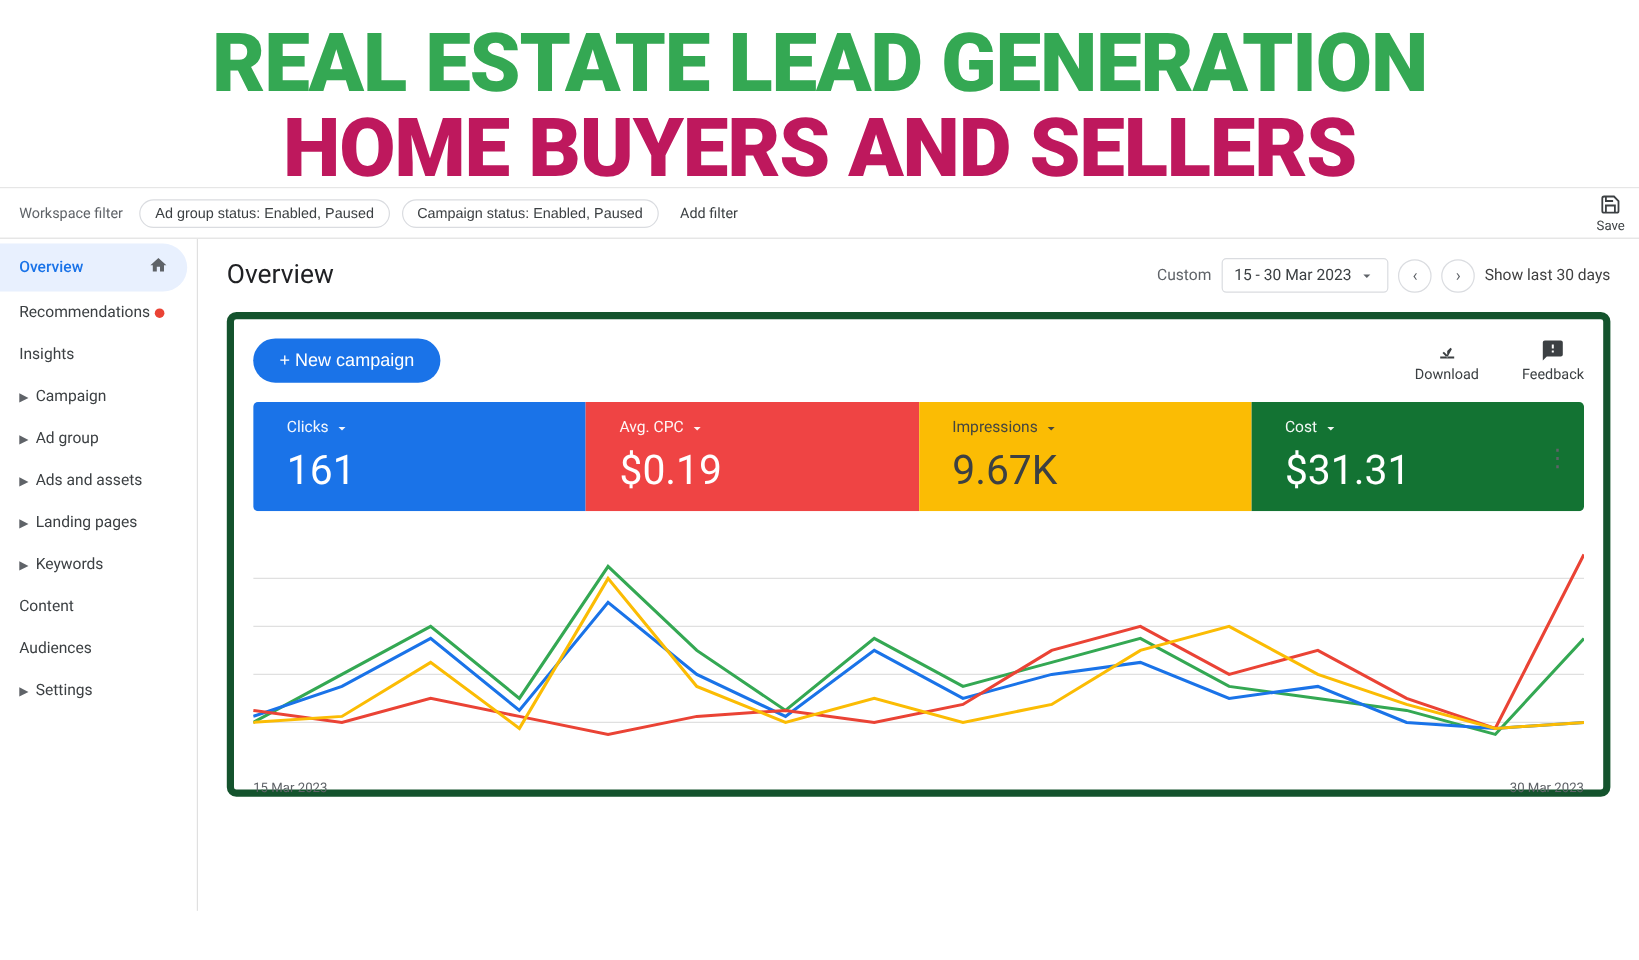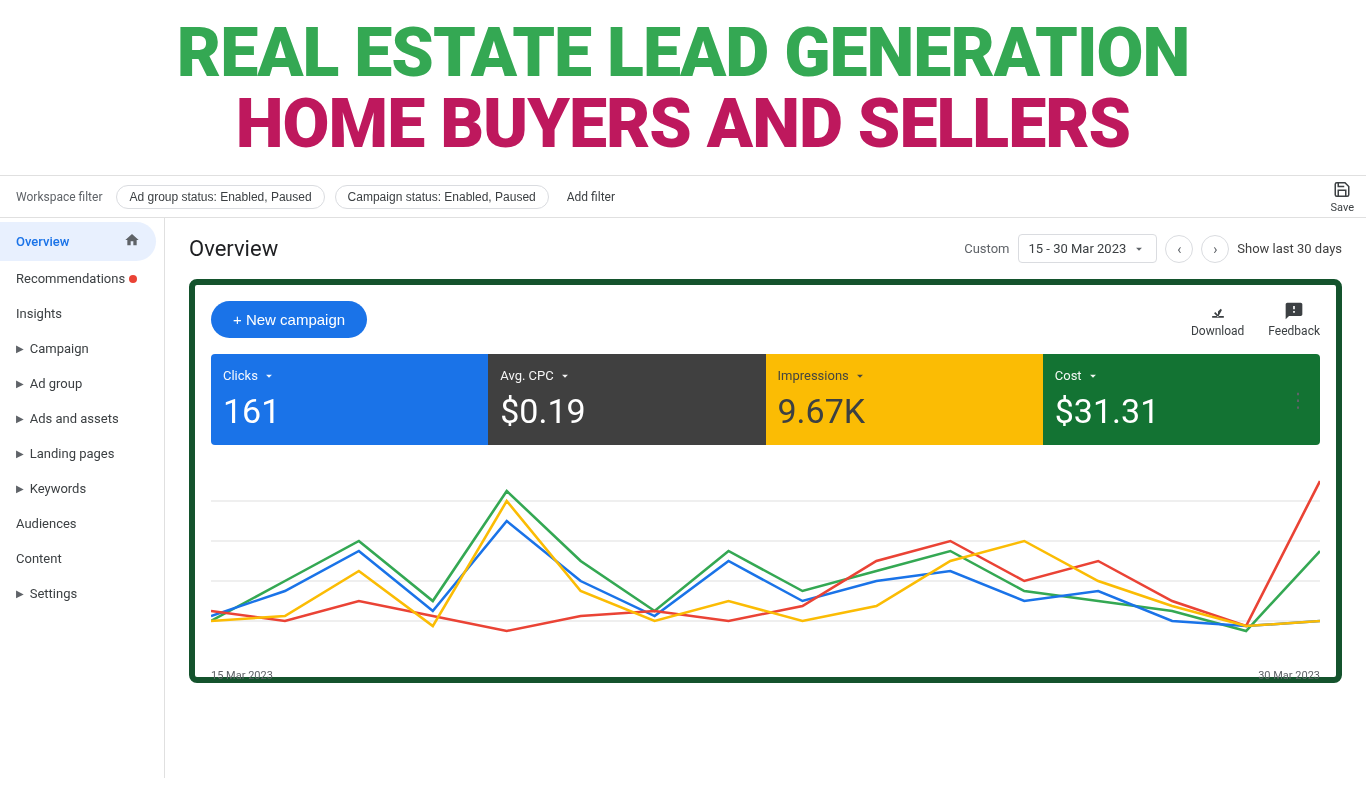--- a/index.html
+++ b/index.html
@@ -202,21 +202,21 @@
       font-size: 15px;
       font-weight: 500;
       cursor: pointer;
       display: flex;
       align-items: center;
       gap: 6px;
     }
     .panel-right-actions {
       display: flex;
       align-items: center;
-      gap: 24px;
+      gap: 36px;
     }
     .action-btn {
       display: flex;
       flex-direction: column;
       align-items: center;
       gap: 3px;
       font-size: 12px;
       color: #3c4043;
       cursor: pointer;
     }
@@ -225,26 +225,26 @@
     
     .metrics-row {
       display: flex;
       gap: 0;
       margin-bottom: 16px;
       border-radius: 4px;
       overflow: hidden;
     }
     .metric-card {
       flex: 1;
-      padding: 14px 12px;
+      padding: 14px 28px;
       color: #fff;
       position: relative;
     }
     .metric-card.blue { background: #1a73e8; }
-    .metric-card.red { background: #404040; }
+    .metric-card.red { background: #ef4444; }
     .metric-card.yellow { background: #fbbc04; }
     .metric-card.green { background: #137333; }
     .metric-label {
       font-size: 13px;
       font-weight: 400;
       display: flex;
       align-items: center;
       gap: 4px;
       margin-bottom: 8px;
       opacity: 0.95;
@@ -280,21 +280,21 @@
     }
     .chart-x-labels {
       display: flex;
       justify-content: space-between;
       font-size: 11px;
       color: #5f6368;
       padding: 4px 0 0;
     }
 
     
-    .hero { height: 176px; }
+    .hero { height: 157px; }
     .filter-bar { height: 42px; }
     
   </style>
 </head>
 <body>
 
 <div class="hero">
   <div class="hero-line1">REAL ESTATE LEAD GENERATION</div>
   <div class="hero-line2">HOME BUYERS AND SELLERS</div>
 </div>
@@ -355,25 +355,25 @@
       <span class="arrow">▶</span>
       <span>Landing pages</span>
     </div>
 
     <div class="sidebar-item">
       <span class="arrow">▶</span>
       <span>Keywords</span>
     </div>
 
     <div class="sidebar-item">
+      <span>Content</span>
+    </div>
+
+    <div class="sidebar-item">
       <span>Audiences</span>
-    </div>
-
-    <div class="sidebar-item">
-      <span>Content</span>
     </div>
 
     <div class="sidebar-item">
       <span class="arrow">▶</span>
       <span>Settings</span>
     </div>
   </nav>
 
   <main class="content">
 

